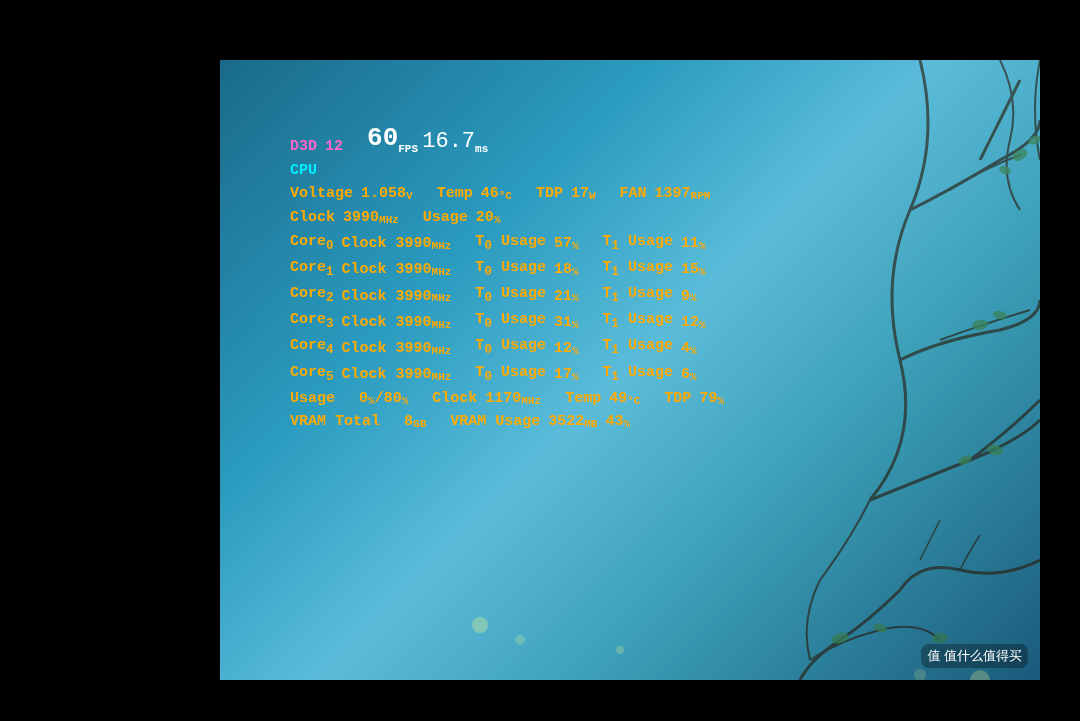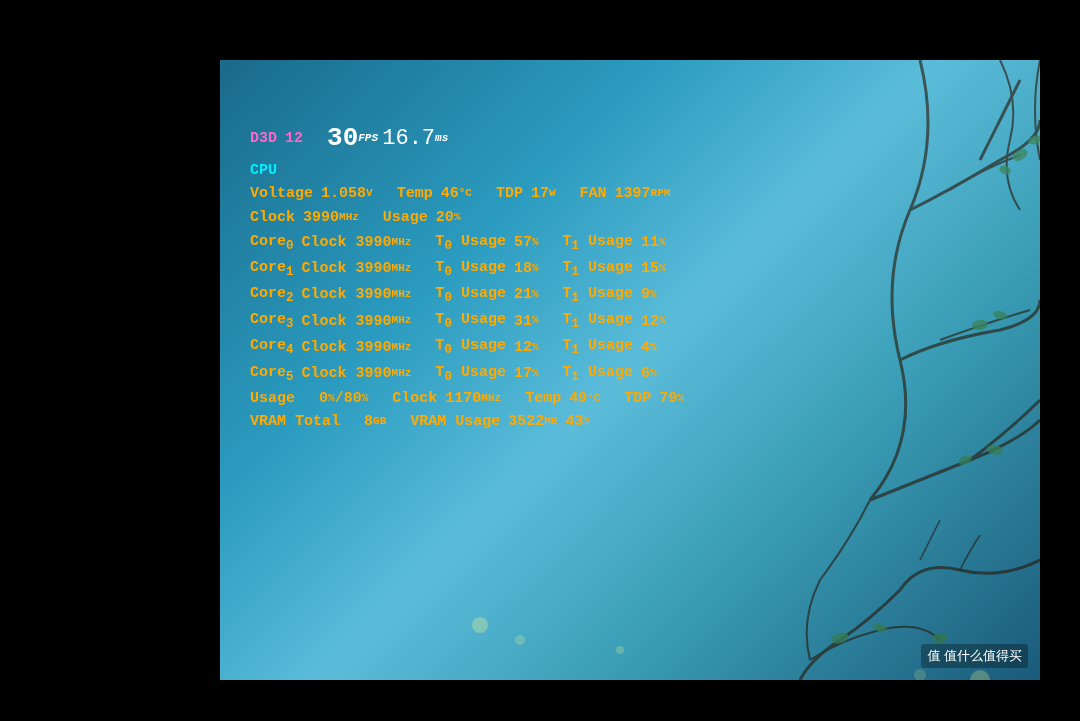--- a/index.html
+++ b/index.html
@@ -34,45 +34,46 @@
       top: 60px;
       left: 30px;
       width: 680px;
       line-height: 1.45;
       font-size: 15px;
       font-weight: bold;
     }
 
     .row {
       display: flex;
-      align-items: center;
+      align-items: flex-end;
       margin-bottom: 2px;
       white-space: nowrap;
+      margin-left: 40px;
     }
 
     .col-pink { color: #ff66cc; }
-    .col-white { color: #ffffff; font-style: italic; }
+    .col-white { color: #ffffff; }
     .col-cyan { color: #00eeff; }
     .col-orange { color: #ffaa00; }
     .col-green { color: #00ff66; }
     .col-small { font-size: 11px; vertical-align: super; }
 
     .fps-large { font-size: 26px; color: #ffffff; font-weight: 900; }
     .ms-large { font-size: 22px; color: #ffffff; font-weight: 400; }
 
     .watermark {
       position: absolute;
       bottom: 12px;
       right: 12px;
       color: #ffffff;
       font-size: 13px;
       font-family: sans-serif;
       background: rgba(0,0,0,0.3);
       padding: 3px 6px;
-      border-radius: 3px;
+      border-radius: 8px;
     }
 
     .sp { display: inline-block; width: 8px; }
     .sp2 { display: inline-block; width: 16px; }
     .sp3 { display: inline-block; width: 24px; }
   </style>
 </head>
 <body>
 
 <div class="screen-bg">
@@ -126,21 +127,21 @@
     </g>
   </svg>
 
   <div class="overlay-info">
 
     <div class="row">
       <span class="col-pink">D3D</span>
       <span class="col-pink sp"></span>
       <span class="col-pink">12</span>
       <span class="sp3"></span>
-      <span class="fps-large">30</span>
+      <span class="fps-large">60</span>
       <span class="col-white col-small sp">FPS</span>
       <span class="sp2"></span>
       <span class="ms-large">16.7</span>
       <span class="col-white col-small sp">ms</span>
     </div>
 
     <div class="row">
       <span class="col-cyan">CPU</span>
       <span class="sp2"></span>
     </div>

